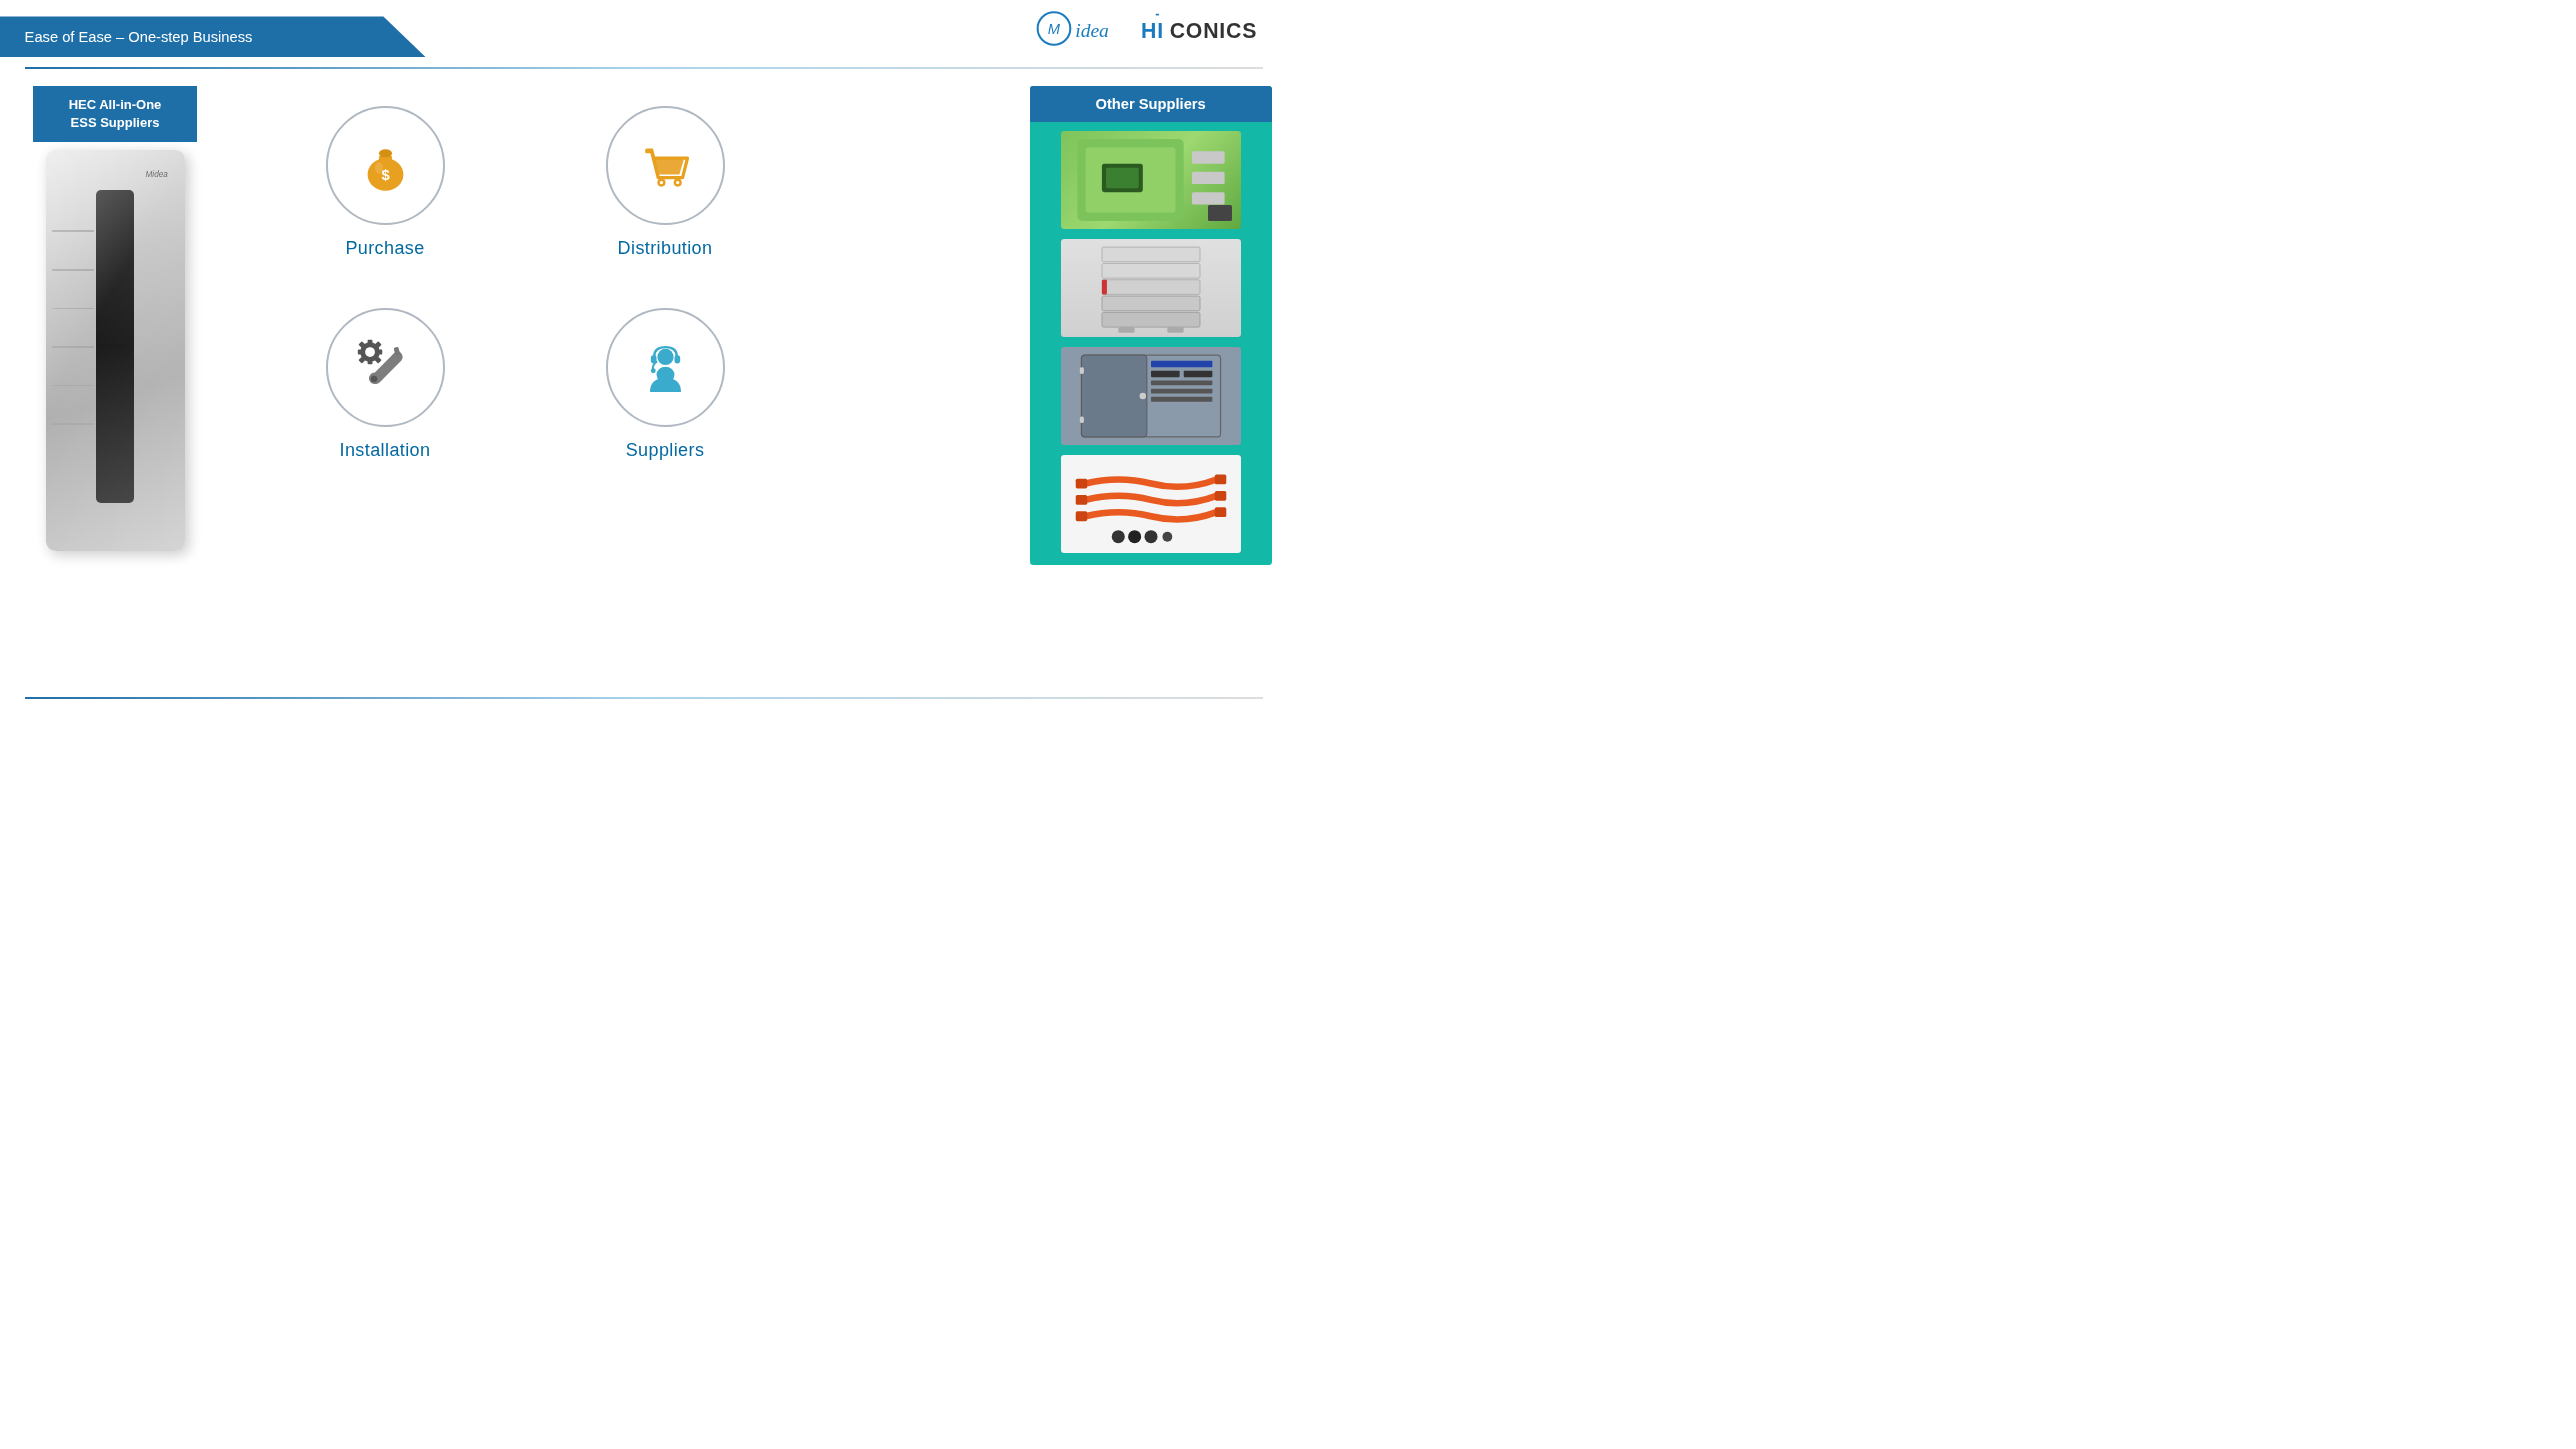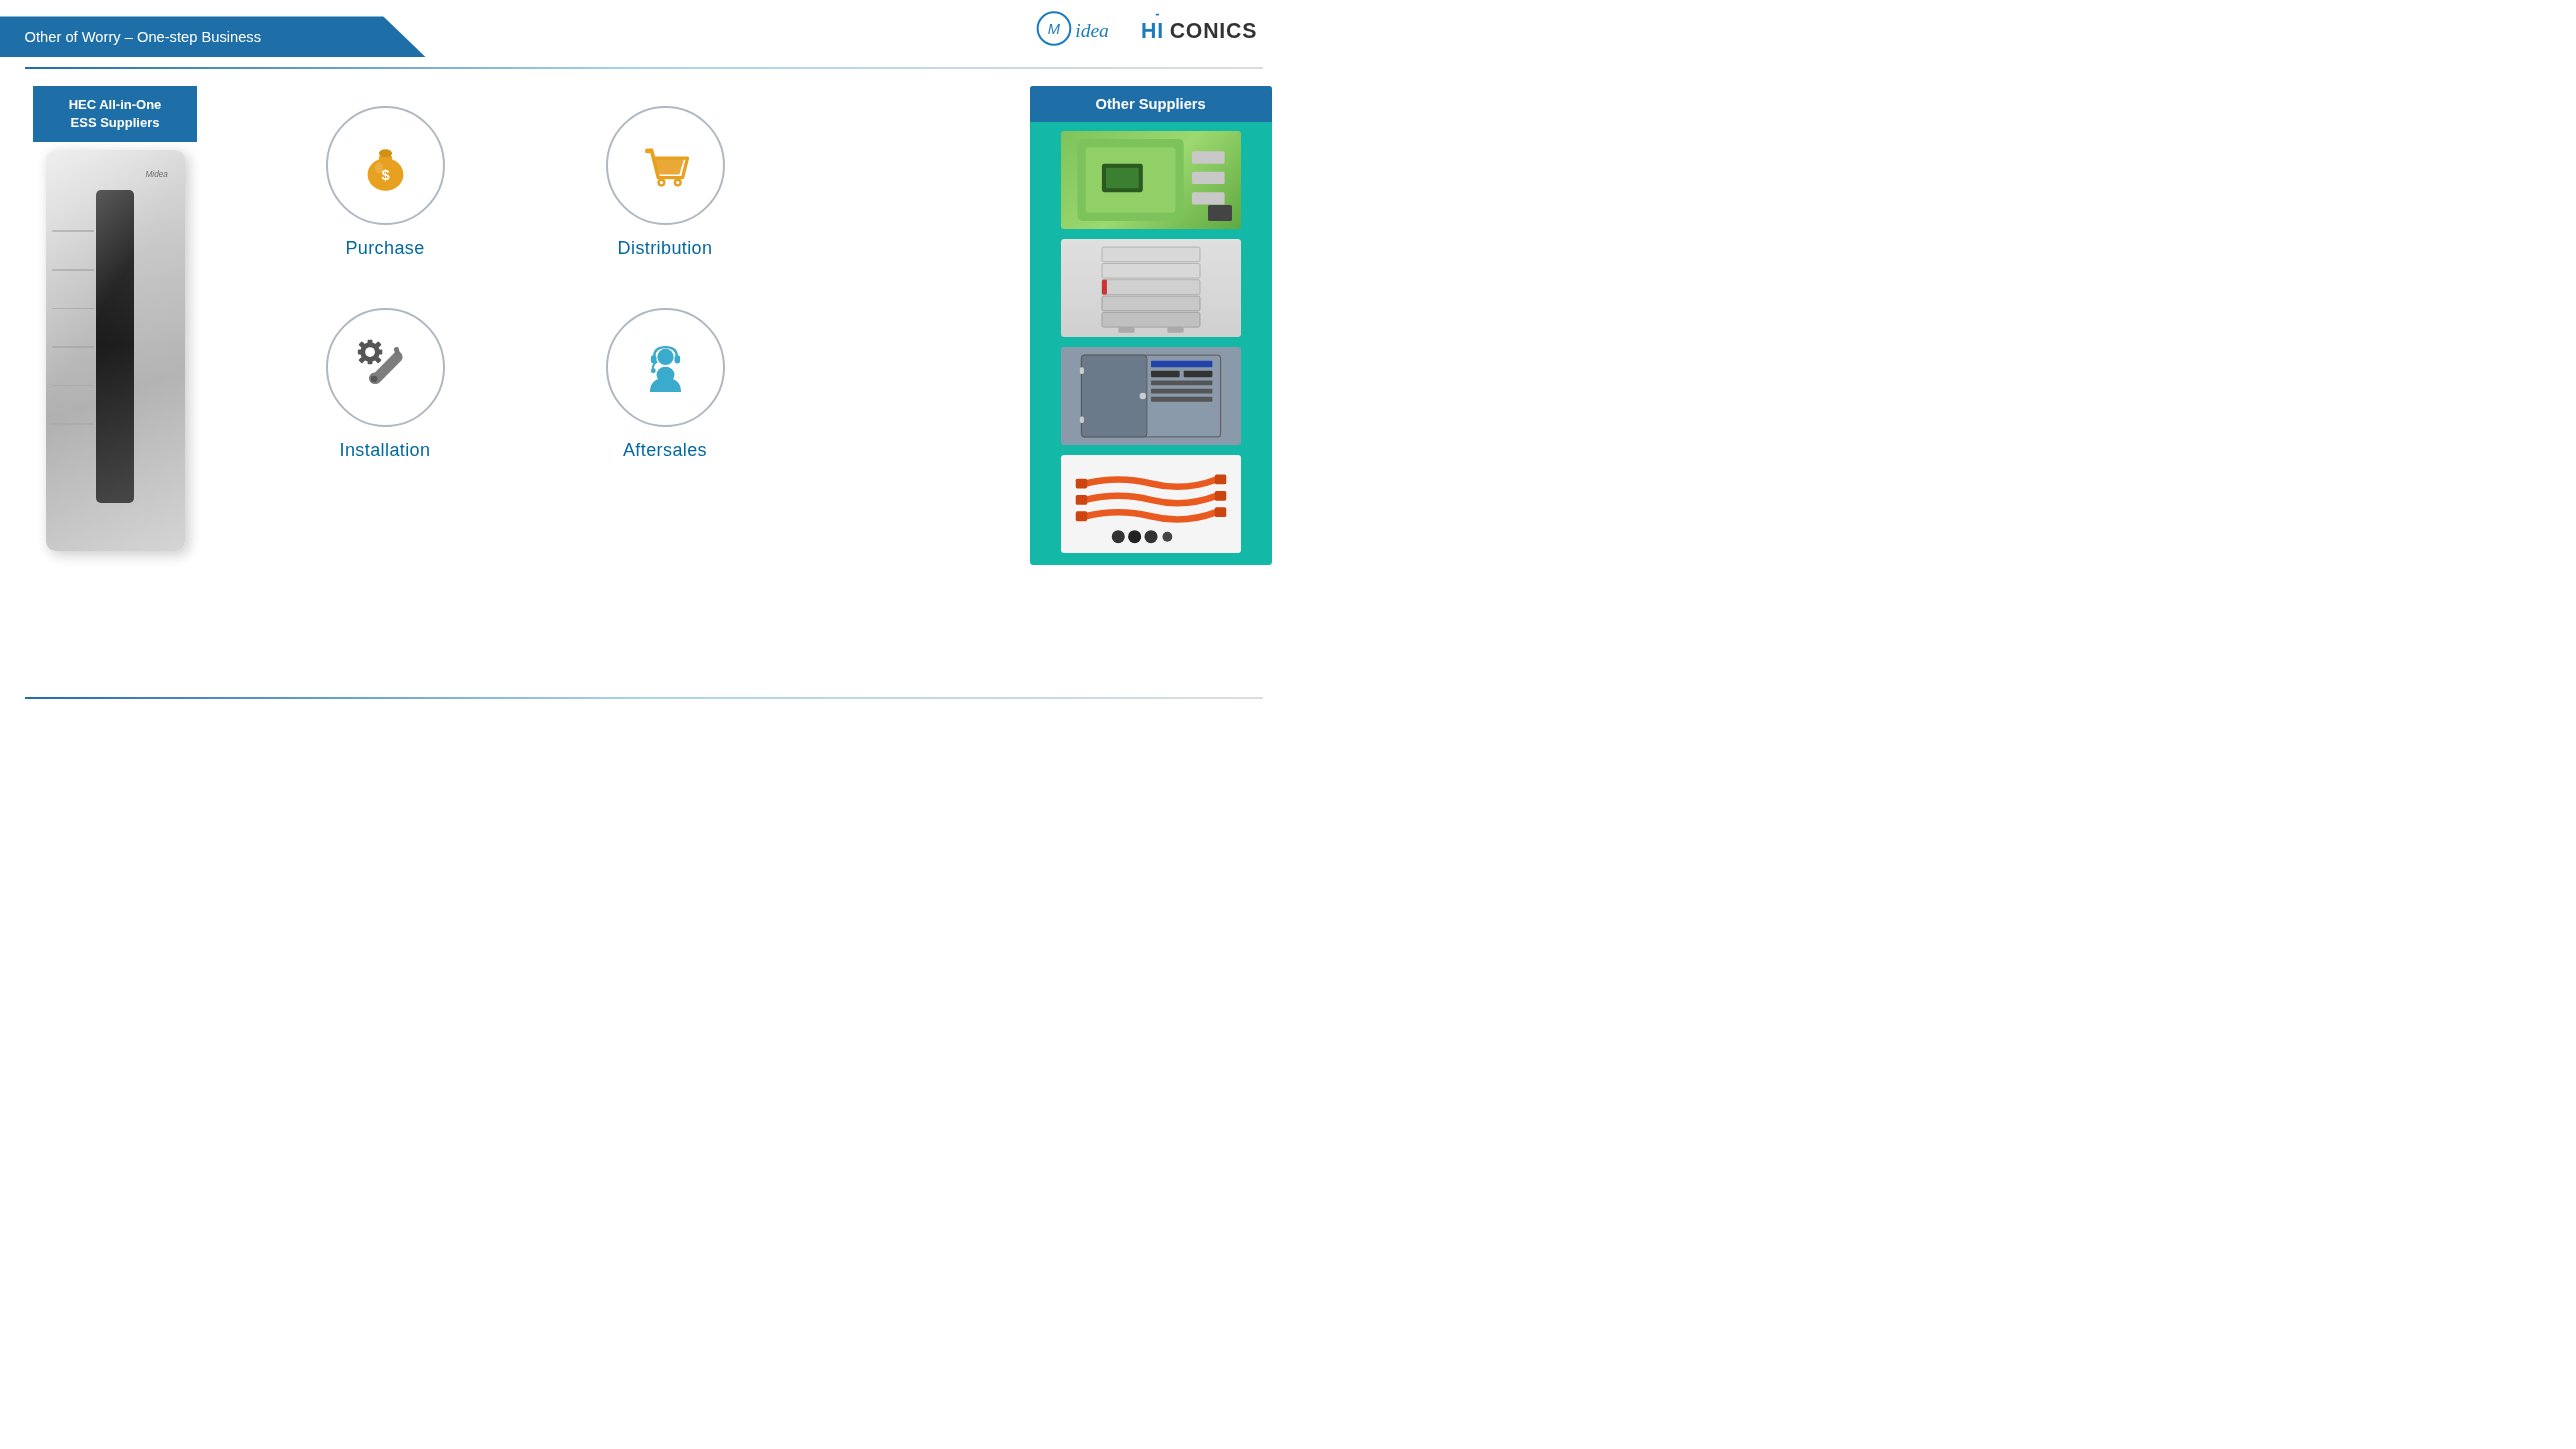--- a/index.html
+++ b/index.html
@@ -238,21 +238,21 @@
       left: 24.6px;
       right: 24.6px;
       height: 1.6px;
       background: linear-gradient(to right, #1e6fa8, #aad4ec, #dddddd);
     }
   </style>
 </head>
 <body>
 
 <div class="header-banner">
-  <span class="header-title">Other of Worry – One-step Business</span>
+  <span class="header-title">Ease of Ease – One-step Business</span>
 </div>
 
 <div class="logo-area">
   <svg width="98" height="41" viewBox="0 0 120 50">
 
     <circle cx="22" cy="25" r="20" fill="none" stroke="#1a7bbf" stroke-width="2.5"></circle>
     <text x="22" y="32" text-anchor="middle" font-size="18" fill="#1a7bbf" font-style="italic" font-family="Arial">M</text>
 
     <text x="48" y="35" font-size="24" fill="#1a7bbf" font-style="italic" font-family="Georgia, serif">idea</text>
   </svg>
@@ -366,21 +366,21 @@
         <rect x="46" y="20" width="7" height="10" rx="3" fill="#3aabcc"></rect>
 
         <path d="M24 28 Q18 32 20 38" stroke="#3aabcc" stroke-width="2.5" fill="none" stroke-linecap="round"></path>
         <circle cx="20" cy="39" r="3" fill="#3aabcc"></circle>
 
         <path d="M16 65 Q16 48 35 48 Q54 48 54 65" fill="#3aabcc"></path>
 
         <ellipse cx="35" cy="44" rx="11" ry="10" fill="#3aabcc"></ellipse>
       </svg>
     </div>
-    <span class="service-label">Aftersales</span>
+    <span class="service-label">Suppliers</span>
   </div>
 
 </div>
 
 <div class="right-panel">
   <div class="right-panel-header">Other Suppliers</div>
   <div class="supplier-images">
 
     <div class="supplier-img img-inverter">
       <svg width="164" height="90" viewBox="0 0 200 110">

